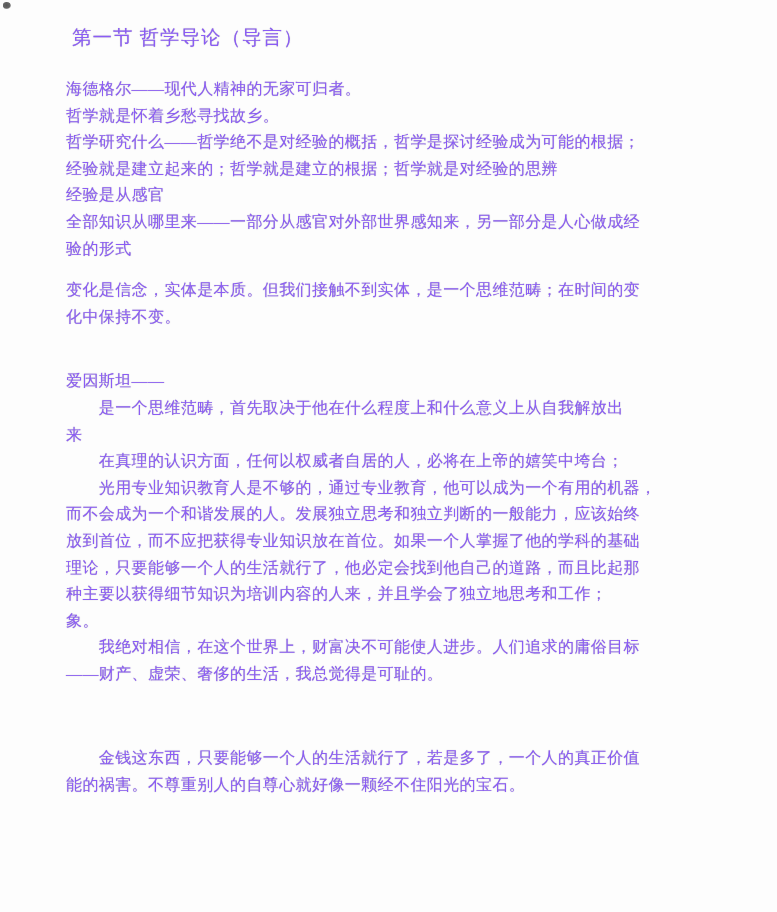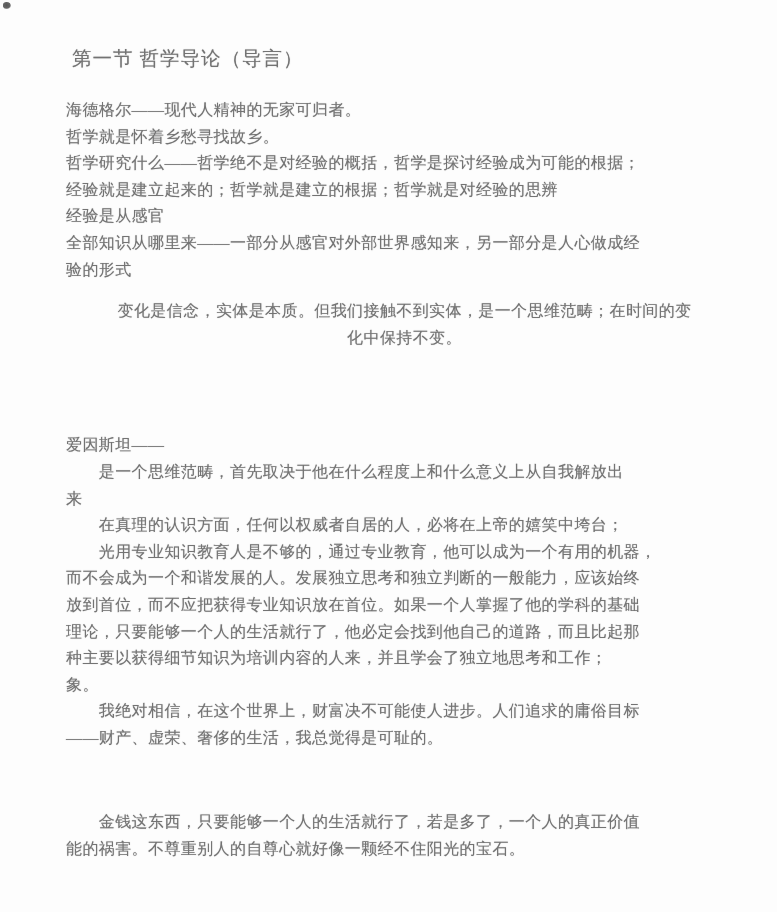--- a/index.html
+++ b/index.html
@@ -7,40 +7,40 @@
     padding: 0;
     background: #ffffff;
   }
   .page {
     position: relative;
     width: 777px;
     height: 912px;
     background: #fdfdfd;
     overflow: hidden;
     font-family: "Liberation Serif", "DejaVu Serif", serif;
-    color: #737373;
+    color: #8b5cf6;
     box-sizing: border-box;
-    padding: 45px 34px 0 66px;
+    padding: 24px 34px 0 66px;
   }
   .line {
     font-size: 16px;
     line-height: 26.6px;
     white-space: nowrap;
     letter-spacing: 0.4px;
     text-shadow: 0 0 1px rgba(90,90,90,0.45);
   }
   .heading {
     font-size: 19.5px;
     line-height: 27px;
     margin-left: 6px;
     margin-bottom: 25px;
     letter-spacing: 1px;
   }
   .block-notes        { margin-bottom: 15px; }
-  .block-change       { margin-bottom: 81px; text-align: center; }
+  .block-change       { margin-bottom: 38px; }
   .block-einstein     { margin-bottom: 58px; }
   .block-nobel        { margin-bottom: 0; }
   .ink-smudge {
     position: absolute;
     left: 3px;
     top: 2px;
     width: 8px;
     height: 7px;
     border-radius: 45% 60% 50% 40%;
     background: radial-gradient(ellipse at 45% 45%, #3a3a3a 0%, #4d4d4d 55%, rgba(90,90,90,0) 80%);

